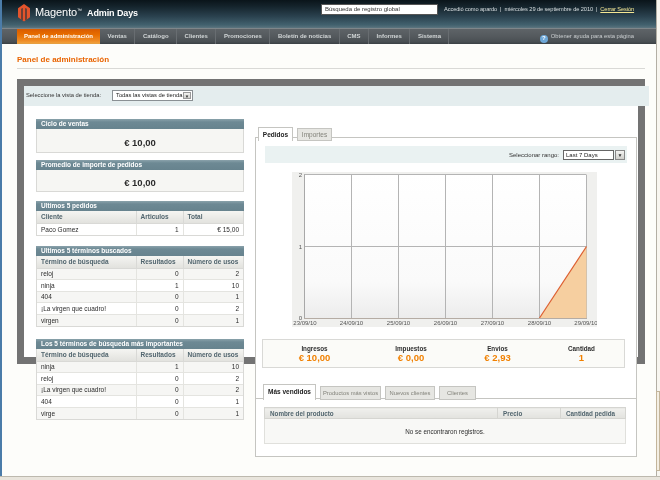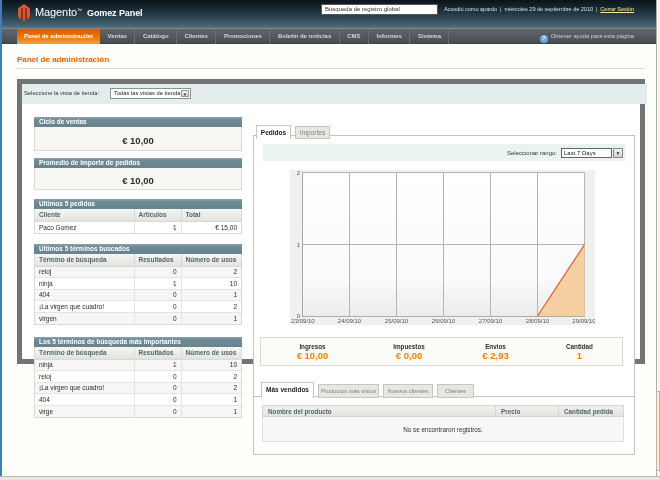--- a/index.html
+++ b/index.html
@@ -35,21 +35,21 @@
   color:#fff; border-right:none; padding:0 7px; }
 #navhelp { position:absolute; right:22px; top:0; height:15px; line-height:14px; font-size:5.8px; color:#ccd0d2; }
 #navhelp .q { display:inline-block; width:8px; height:8px; background:#6ea8d8; border-radius:50%; color:#fff;
   font-size:6px; line-height:6px; text-align:center; vertical-align:-1.5px; margin-right:3px; font-weight:bold;}
 
 
 #h3 { position:absolute; left:17px; top:55px; width:628px; font-size:8px; font-weight:bold; color:#e96300;
   padding-bottom:4px; border-bottom:1px solid #d9d9d6; }
 
 
-#panel { position:absolute; left:17px; top:79px; width:628px; height:285px; background:#ffffff; border:5px solid #737373; }
+#panel { position:absolute; left:17px; top:79px; width:628px; height:285px; background:#ffffff; border:7px solid #737373; }
 #switcher { position:absolute; left:0; top:0; width:625px; height:20px; background:#e4edee; }
 #switcher label { position:absolute; left:2px; top:6px; font-size:5.8px; color:#333; }
 #switcher .sel { position:absolute; left:88px; top:4px; width:81px; height:11px; background:#fff; border:1px solid #8a9094;
   font-size:5.8px; color:#222; line-height:9px; padding-left:3px; }
 .selarr { position:absolute; right:1px; top:1px; bottom:1px; width:8px; background:linear-gradient(#f4f4f2,#d0d0cc); border:1px solid #999;
   font-size:4.5px; line-height:7px; text-align:center; color:#333; }
 
 
 .card { position:absolute; left:12px; width:208px; }
 .chead { height:10px; background:linear-gradient(to bottom,#8aa2ab 0%, #6d8994 30%, #67838e 100%);
@@ -106,21 +106,21 @@
   <div id="bottomstrip"></div>
   <div id="rightline"></div>
   <div id="righttint"></div>
   <div id="thumb"></div>
   <div id="header">
     <svg id="logo" width="12" height="18" viewBox="0 0 12 18">
       <polygon points="6,0 12,4.2 12,13.2 6,17.5 0,13.2 0,4.2" fill="#e4542c"></polygon>
       <polygon points="3.4,4.8 4.6,3.95 4.6,16.45 3.4,15.6" fill="#22323c"></polygon>
       <polygon points="7.4,3.95 8.6,4.8 8.6,15.6 7.4,16.45" fill="#22323c"></polygon>
     </svg>
-    <div id="brand">Magento<span style="font-size:5px; vertical-align:4px;">™</span><span class="adm">Gomez Panel</span></div>
+    <div id="brand">Magento<span style="font-size:5px; vertical-align:4px;">™</span><span class="adm">Admin Days</span></div>
     <div id="searchbox">Búsqueda de registro global</div>
     <div id="hdrright">Accedió como apardo&nbsp; |&nbsp; miércoles 29 de septiembre de 2010&nbsp; |&nbsp; <a>Cerrar Sesión</a></div>
   </div>
   <div id="nav">
     <ul>
       <li class="first"></li>
       <li class="active">Panel de administración</li>
       <li>Ventas</li>
       <li>Catálogo</li>
       <li>Clientes</li>

